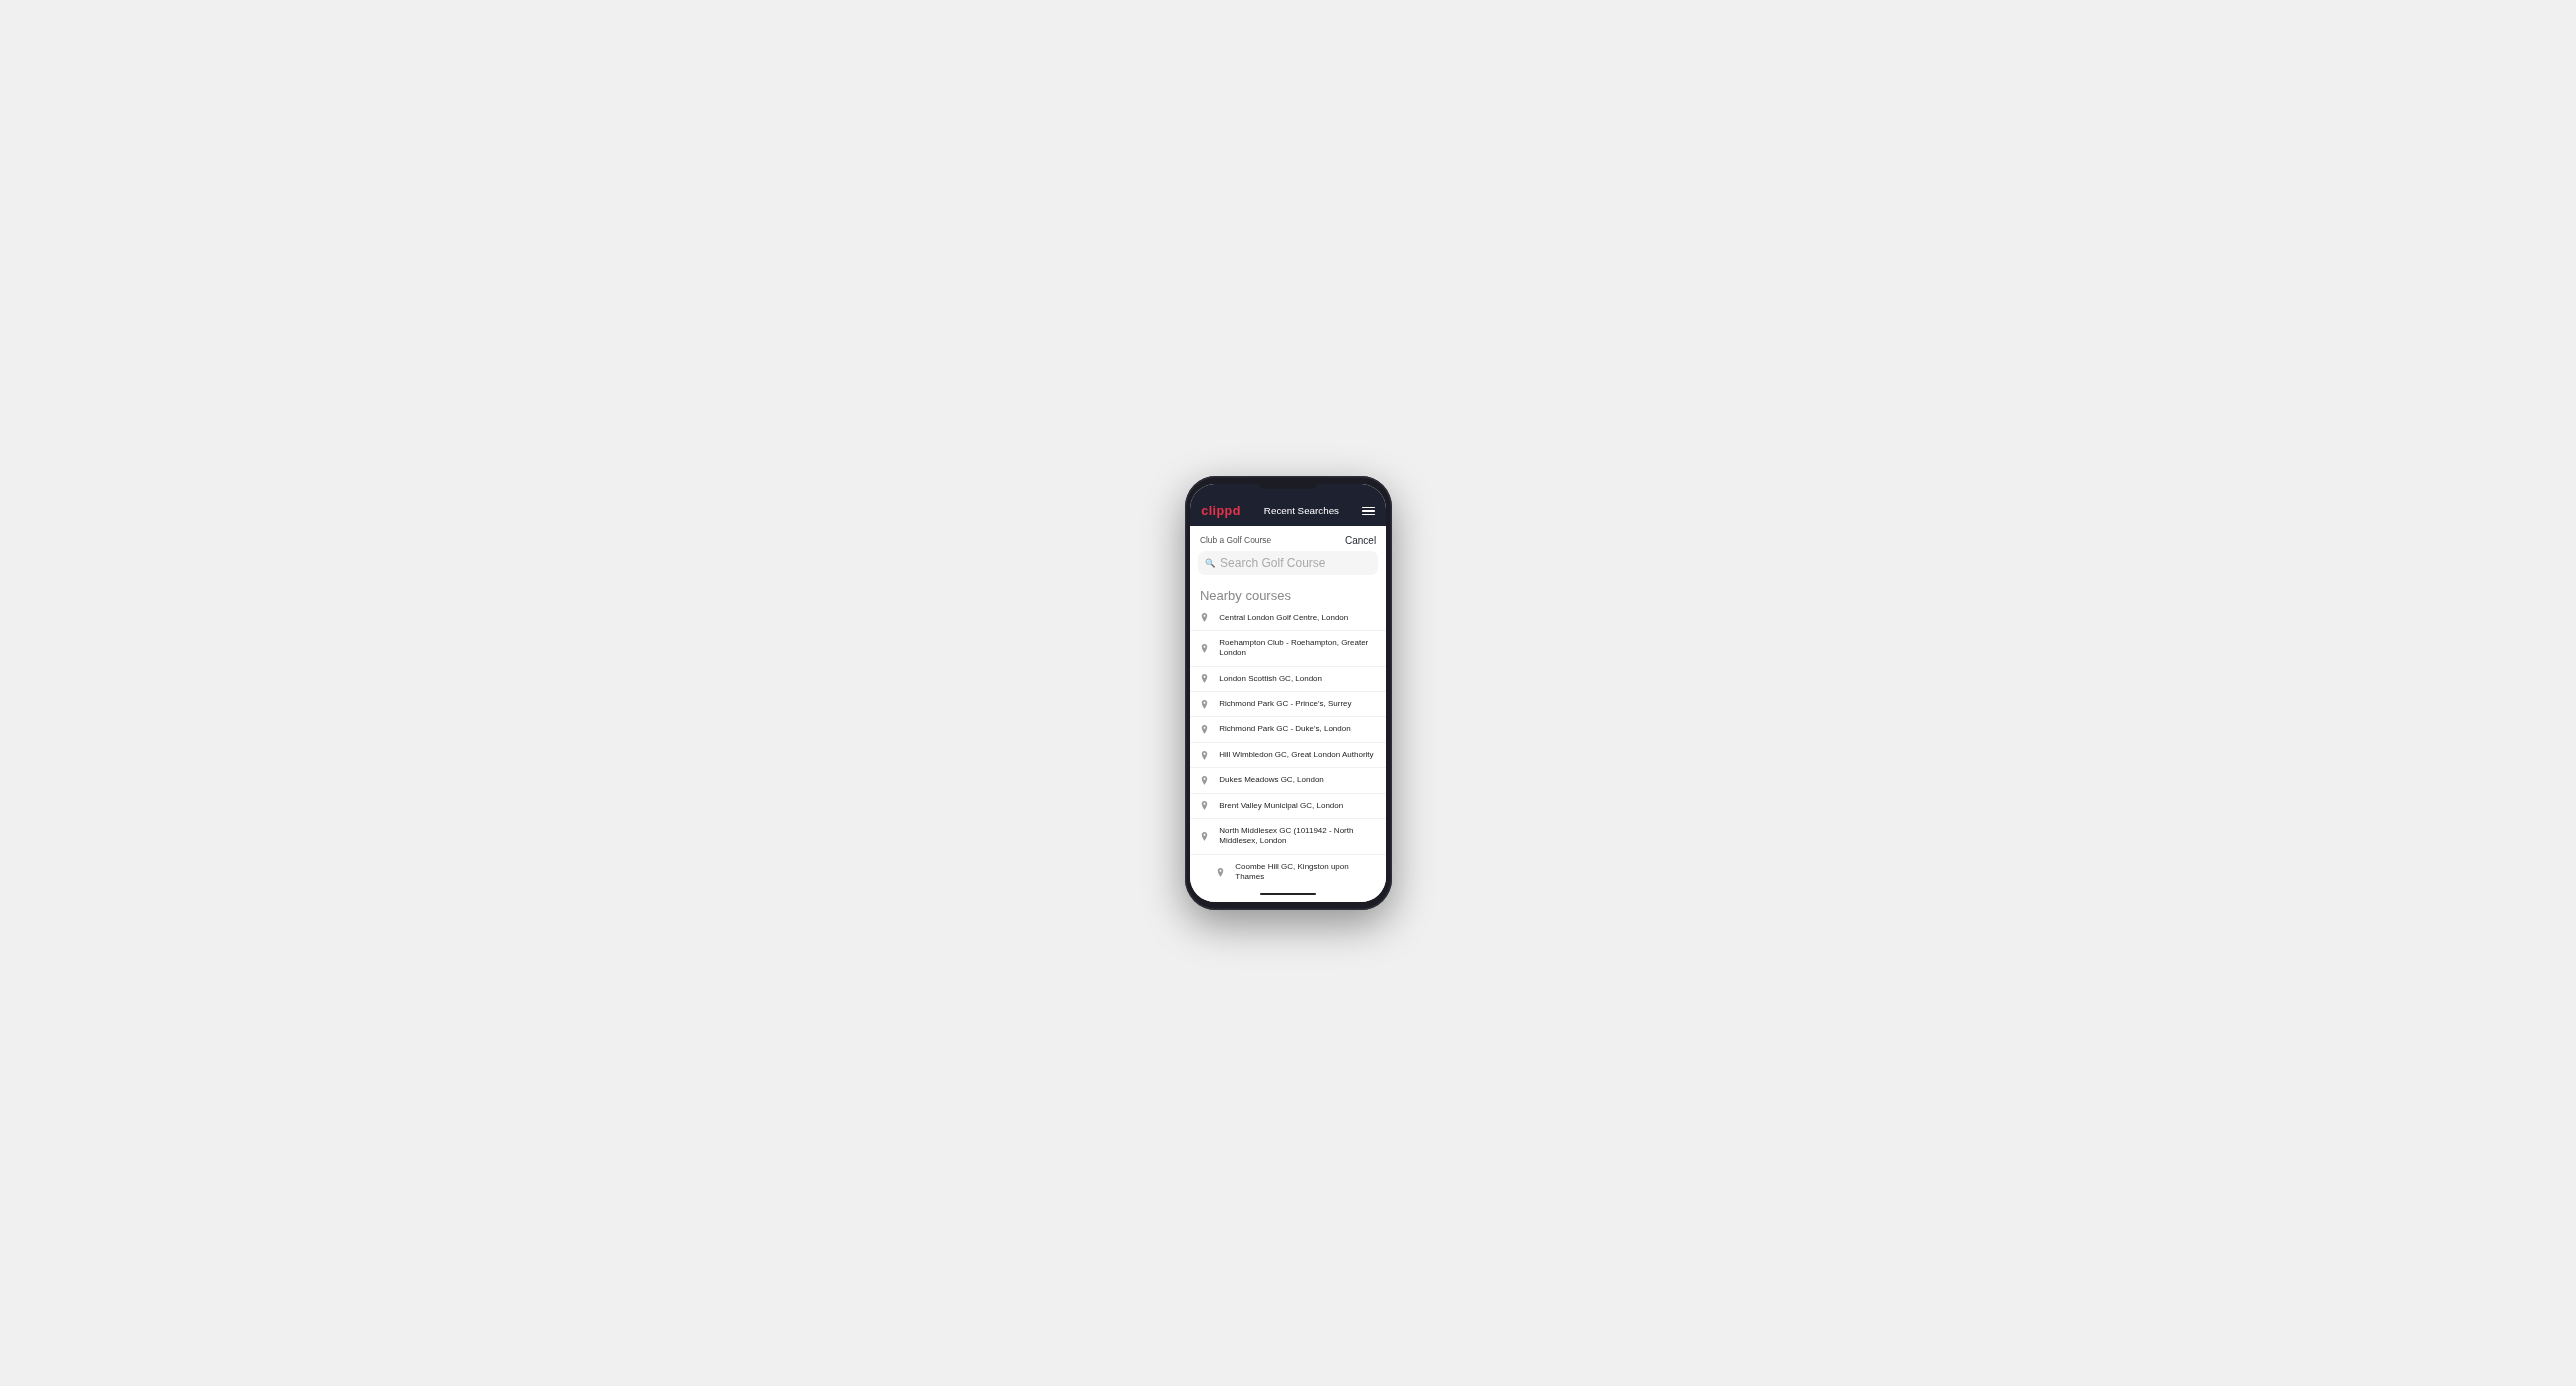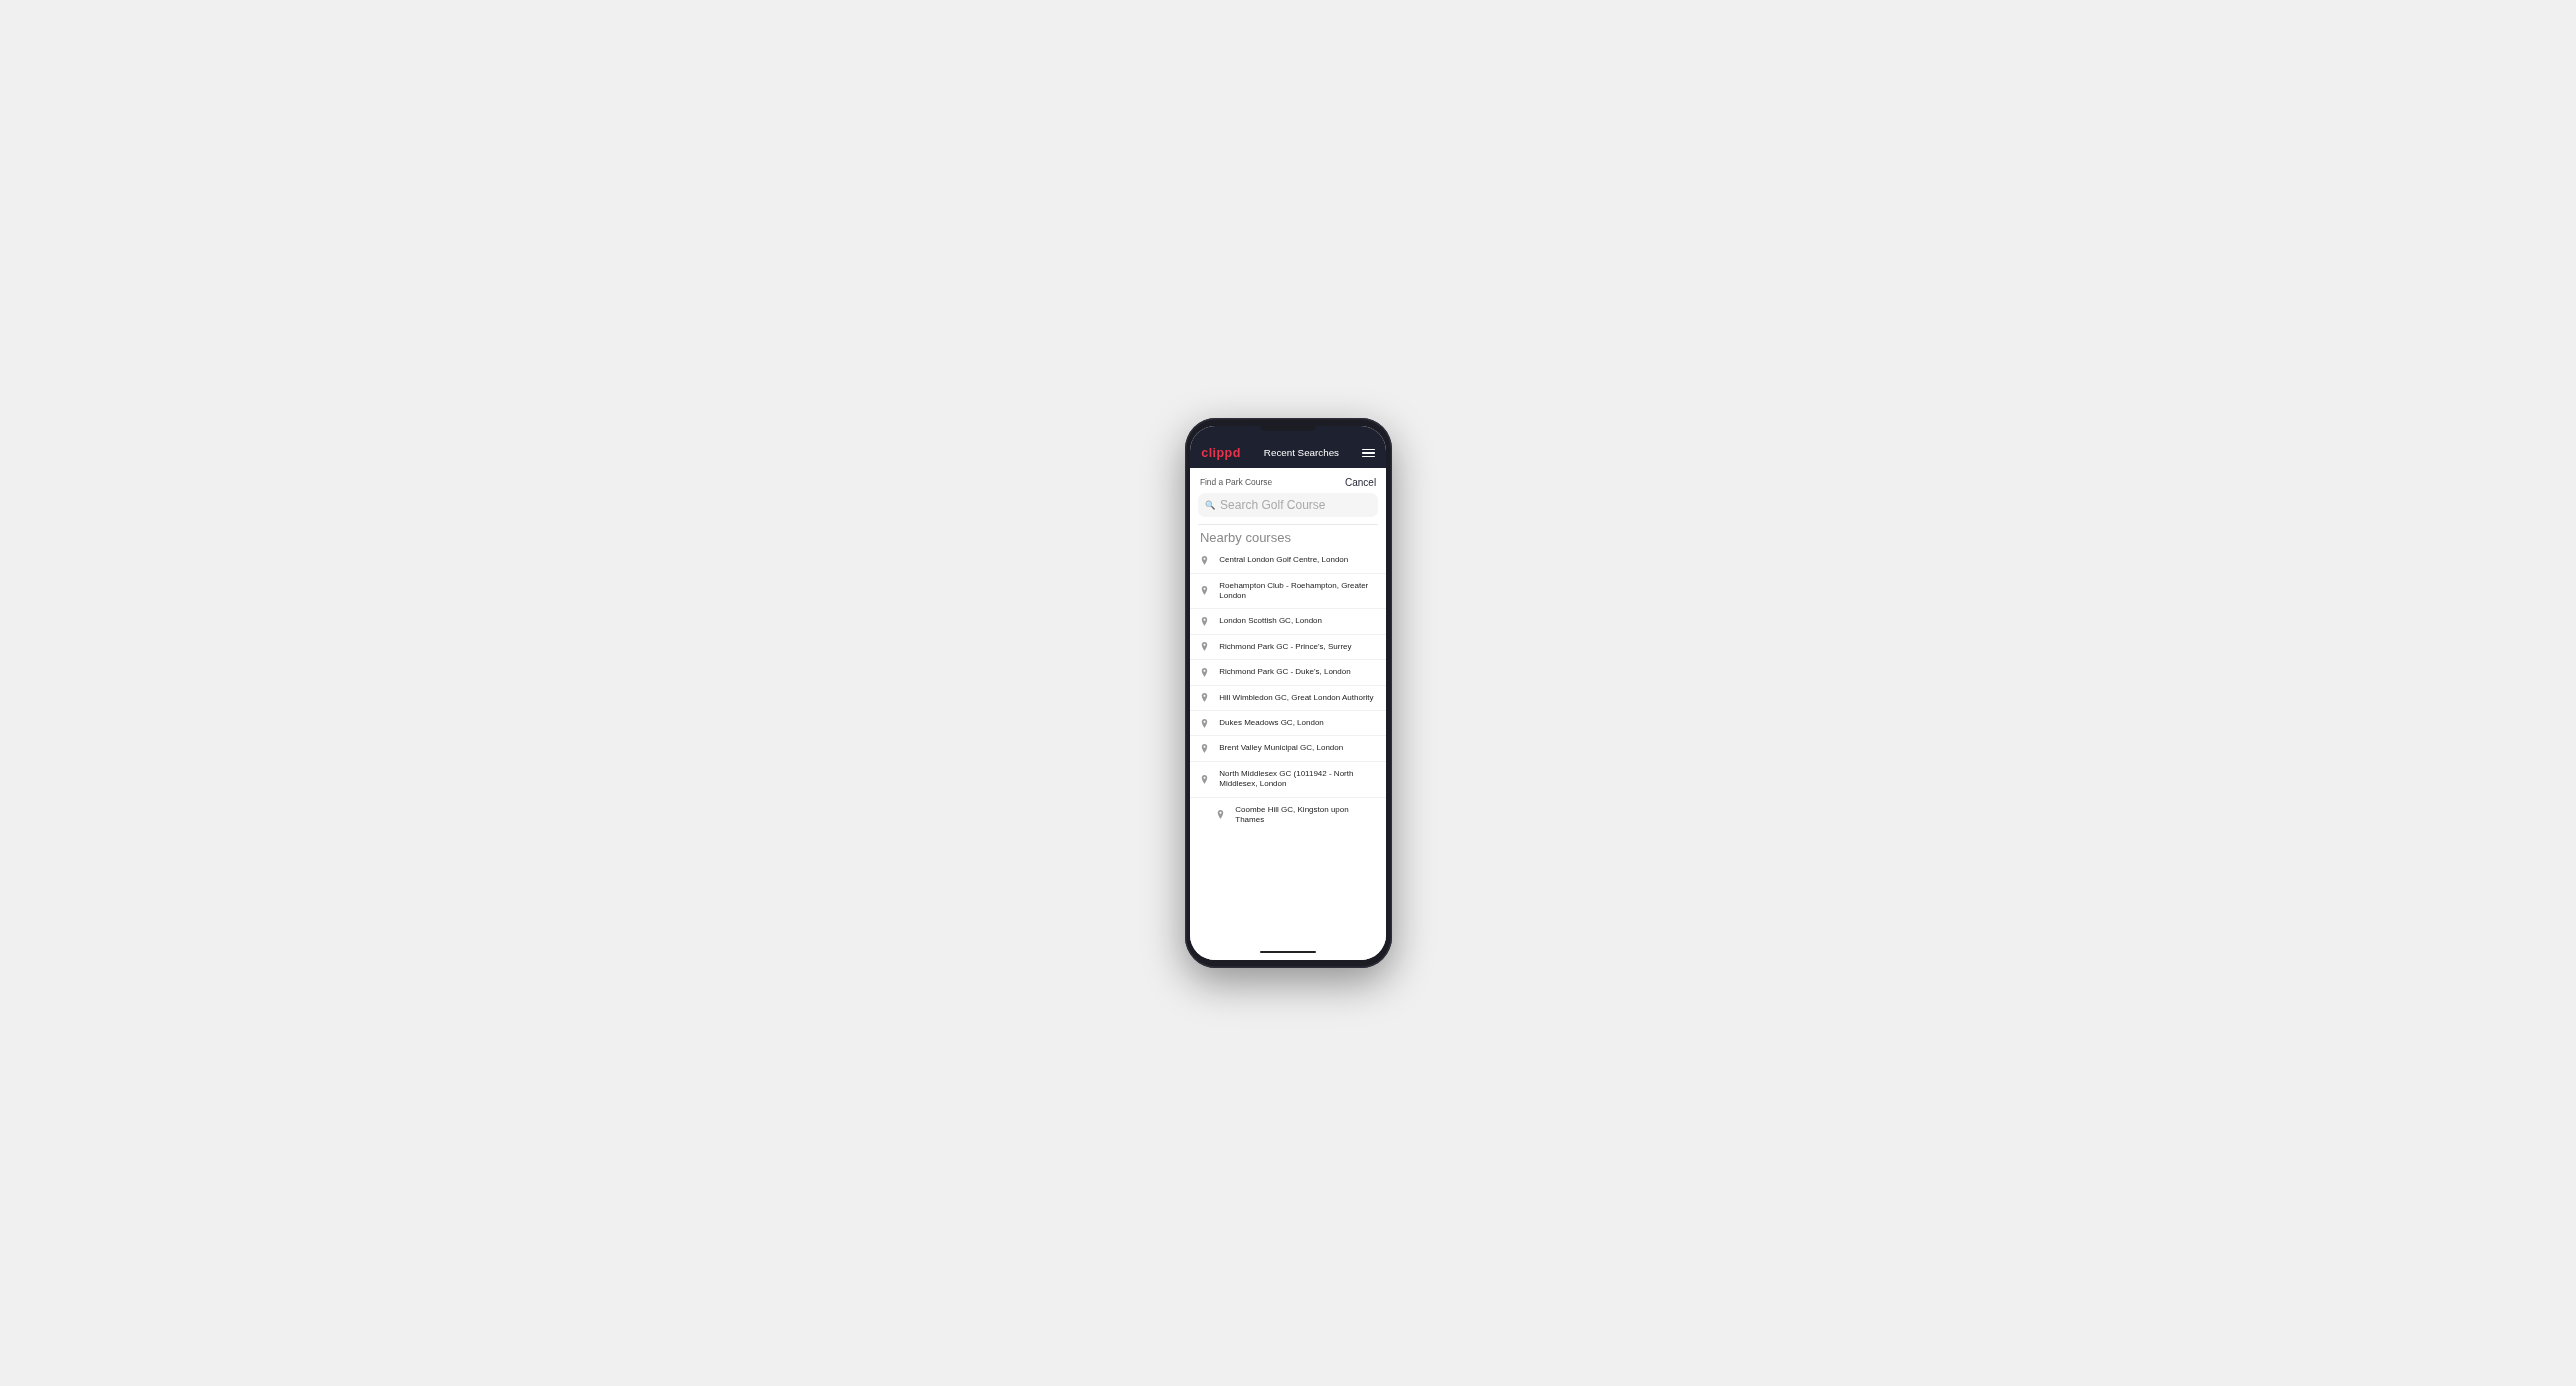--- a/index.html
+++ b/index.html
@@ -7,21 +7,21 @@
       background: #f0f0f0;
       display: flex;
       justify-content: center;
       align-items: center;
       min-height: 100vh;
       font-family: -apple-system, BlinkMacSystemFont, 'Segoe UI', sans-serif;
     }
     .phone-wrapper {
       position: relative;
       width: 207px;
-      height: 550px;
+      height: 434px;
     }
     .phone-shell {
       position: absolute;
       inset: 0;
       background: #1c1c24;
       border-radius: 31px;
       box-shadow: 0 14px 42px rgba(0,0,0,0.4), inset 0 0 0 1.4px #2e2e3a;
     }
     .phone-screen {
       position: absolute;
@@ -203,21 +203,21 @@
       <div class="nav-menu-icon">
         <span></span>
         <span></span>
         <span></span>
       </div>
     </div>
 
     <div class="content">
 
       <div class="find-header">
-        <span class="find-title">Find a Park Course</span>
+        <span class="find-title">Club a Golf Course</span>
         <span class="cancel-btn">Cancel</span>
       </div>
 
       <div class="search-wrapper">
         <div class="search-box">
           <span class="search-icon">🔍</span>
           <span class="search-input-text">Search Golf Course</span>
         </div>
       </div>
 

